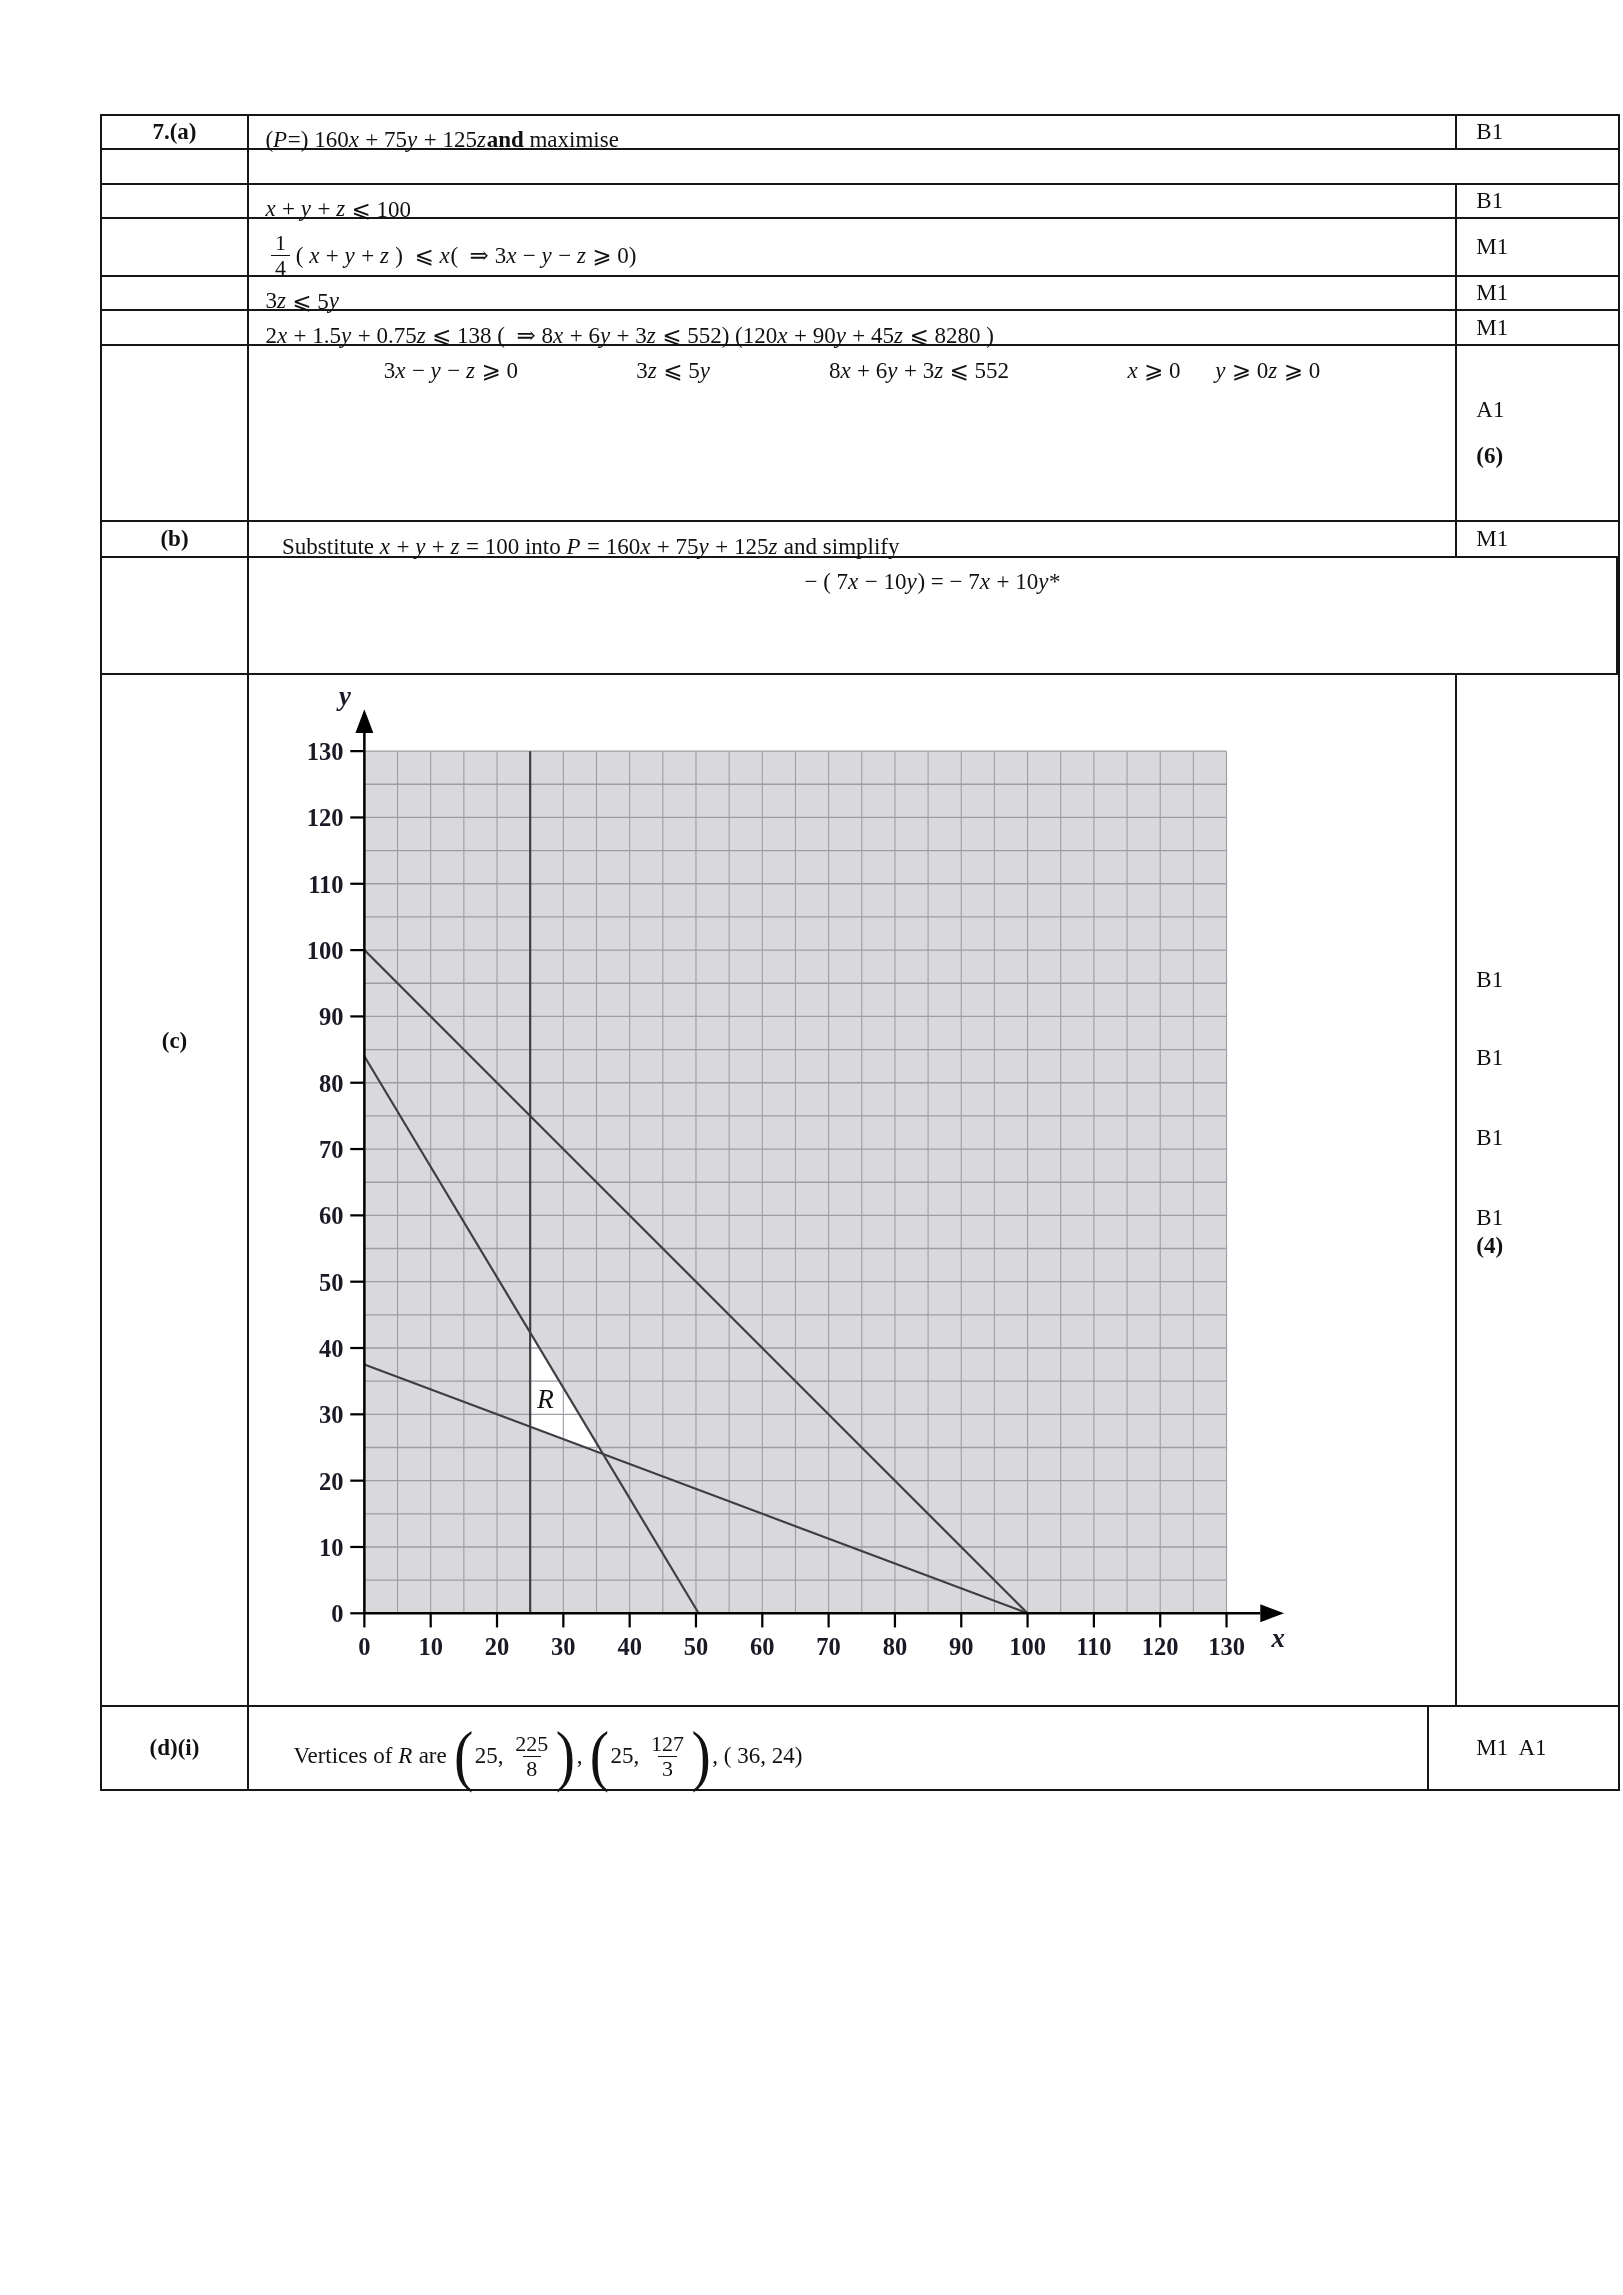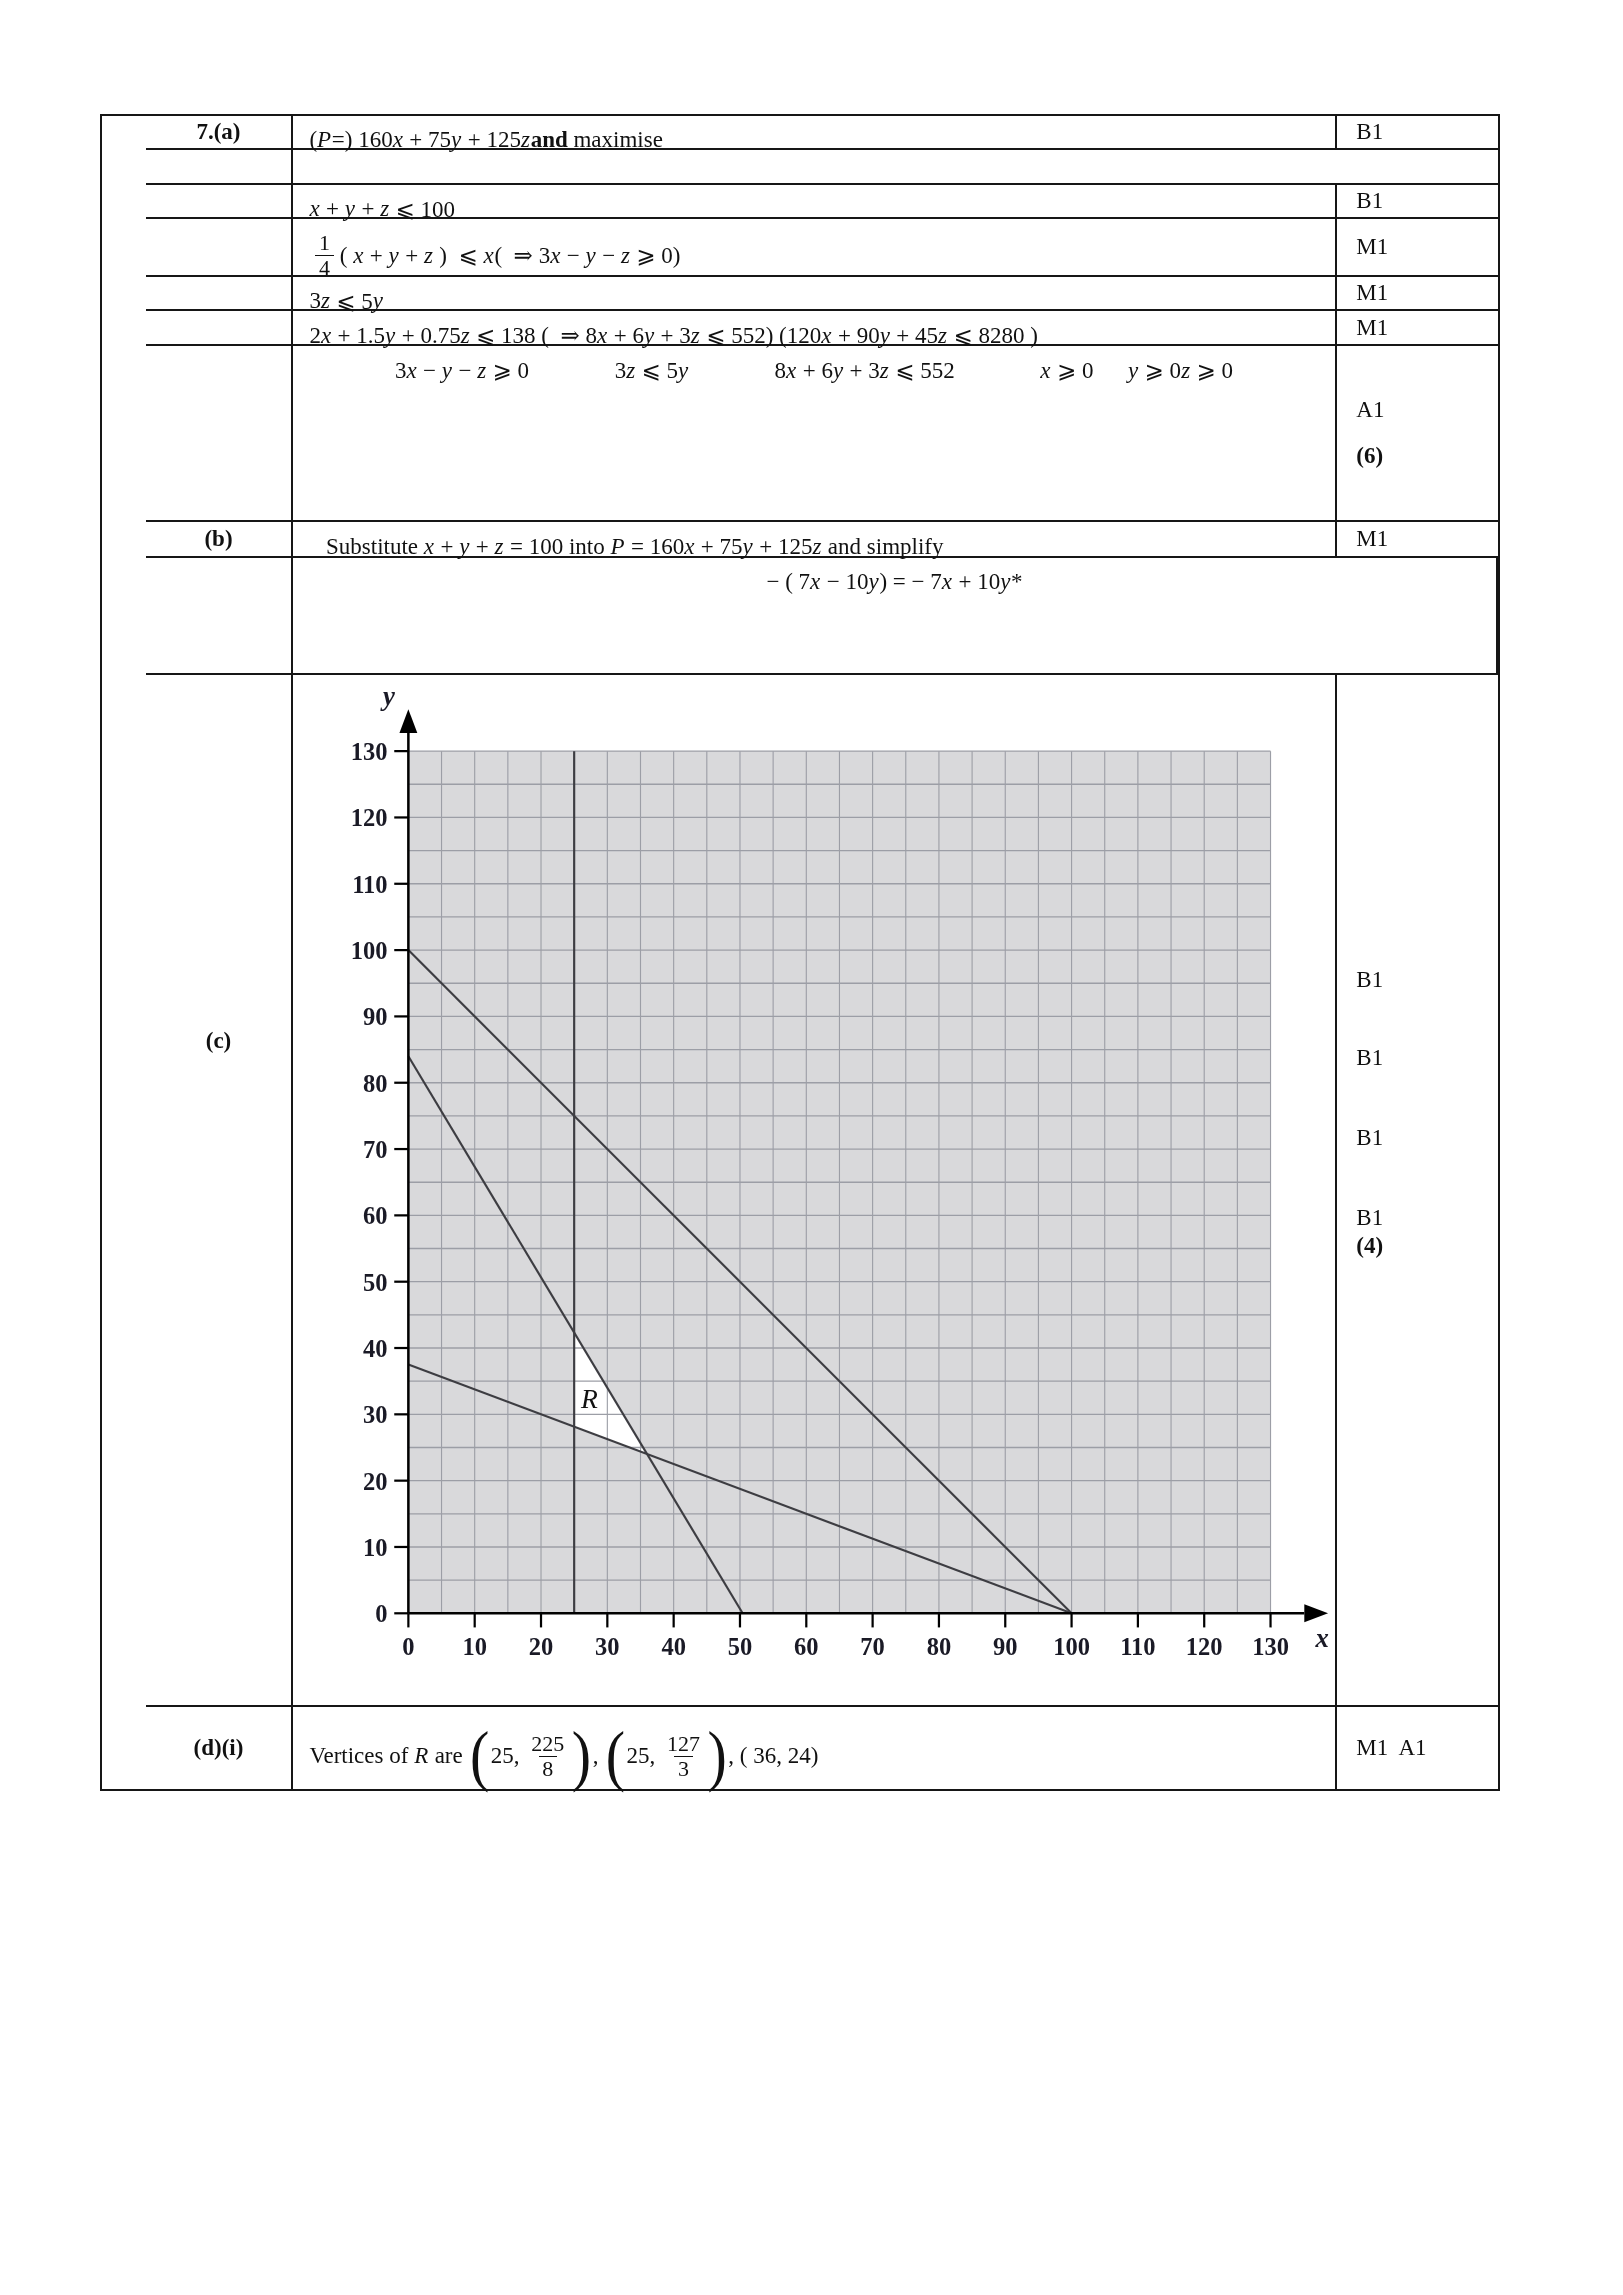--- a/index.html
+++ b/index.html
@@ -2,25 +2,25 @@
 <html style="font-size:12px"><head>
 <meta charset="utf-8">
 <style>
   html,body{margin:0;padding:0;}
   body{
     width:1624px;height:2295px;background:#ffffff;position:relative;
     font-family:"Liberation Serif","DejaVu Serif","DejaVu Sans",serif;
     color:#111;
   }
   .ms-table{
-    position:absolute;left:100px;top:114px;width:1400px;
-    border:2.2px solid #161616;box-sizing:border-box;padding-left:44px;
+    position:absolute;left:100px;top:114px;width:1520px;
+    border:2.2px solid #161616;box-sizing:border-box;
   }
   .row{display:flex;border-bottom:2.2px solid #161616;box-sizing:border-box;}
-  .row:last-child{border-bottom:none;}
+  .row:last-child{border-bottom:none;gap:28px;}
   .c1{width:147px;flex:none;border-right:2.2px solid #161616;box-sizing:border-box;
       display:flex;justify-content:center;}
   .c2{flex:1;border-right:2.2px solid #161616;box-sizing:border-box;position:relative;}
   .c3{width:161px;flex:none;box-sizing:border-box;position:relative;}
   .r1{height:34px}.r2{height:35px}.r3{height:34px}.r4{height:58px}.r5{height:34px}
   .r6{height:35px}.r7{height:176px}.r8{height:36px}.r9{height:117px}
   .r10{height:1032px}.r11{height:82px}
   .lab{font-weight:bold;font-size:23px;display:flex;align-items:center;}
   .content{
     font-size:23px;display:flex;align-items:center;padding:1.5px 16.4px;

